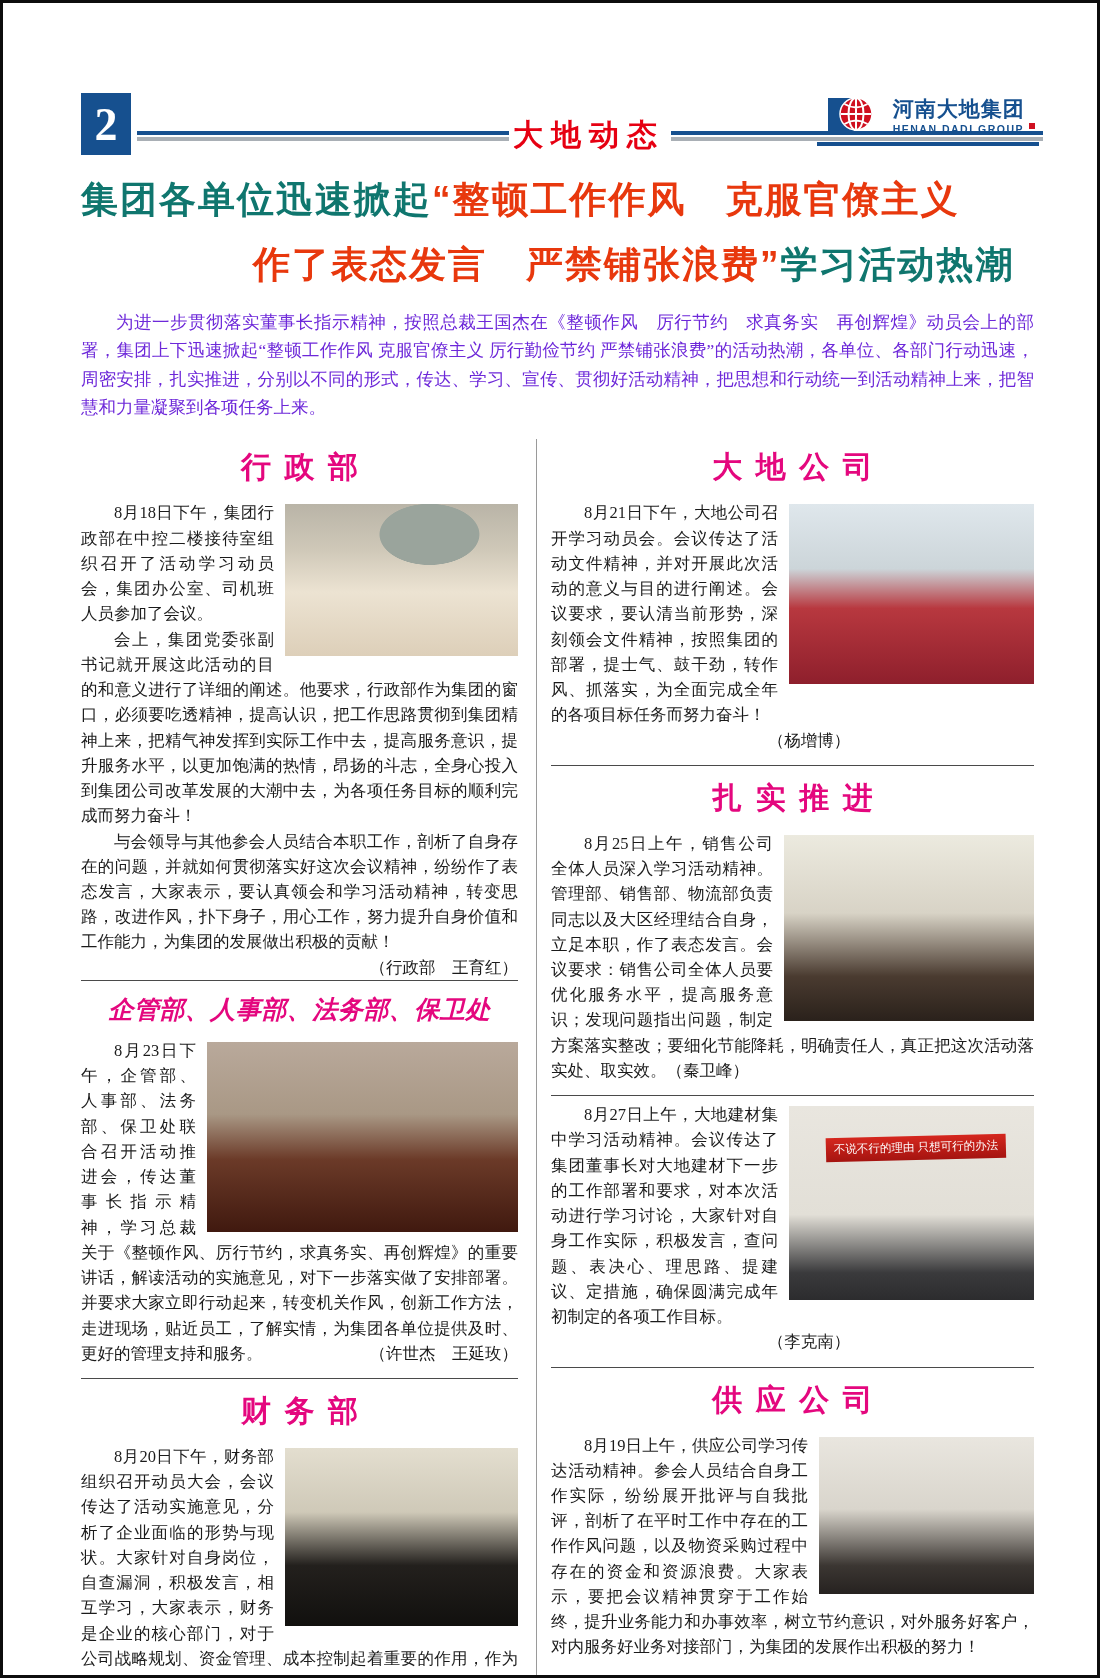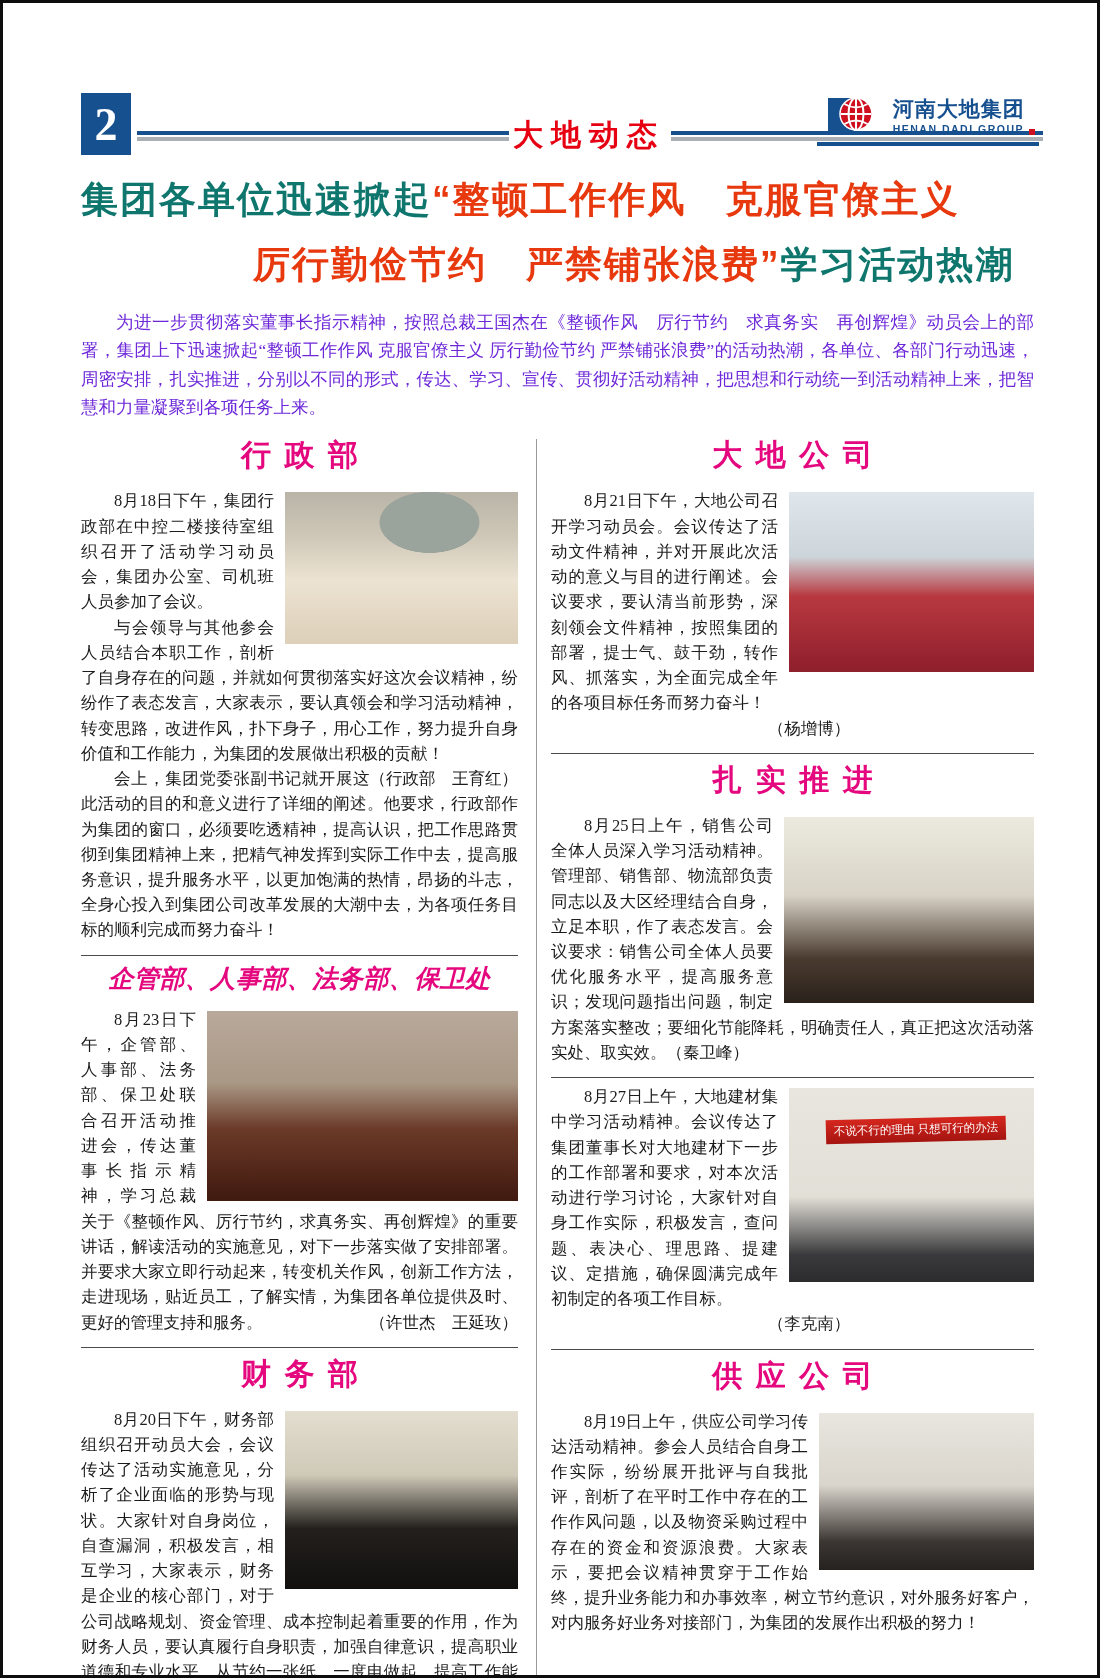--- a/index.html
+++ b/index.html
@@ -21,39 +21,39 @@
   .rule-right{left:668px;width:372px}
   .masthead{
     position:absolute;left:480px;top:112px;width:212px;text-align:center;
     color:#e60012;font-weight:bold;font-size:30px;letter-spacing:8px;
     font-family:"Liberation Sans","DejaVu Sans",sans-serif;
   }
   .logo{position:absolute;right:58px;top:92px;display:flex;align-items:center;gap:20px;
     border-bottom:4px solid #16508f;padding:0 4px 7px 10px;}
   .logo-cn{color:#16508f;font-weight:bold;font-size:21px;letter-spacing:1px;
     font-family:"Liberation Sans","DejaVu Sans",sans-serif;}
-  .logo-en-row{display:flex;align-items:flex-end;gap:5px}
+  .logo-en-row{display:flex;align-items:flex-start;gap:5px}
   .logo-en{color:#16508f;font-weight:bold;font-size:10.5px;letter-spacing:1.5px;
     font-family:"Liberation Sans","DejaVu Sans",sans-serif;}
   .logo-dot{width:6px;height:6px;background:#cf1020;display:inline-block}
   
   .content{padding:176px 63px 0 78px;}
   .headline{font-family:"Liberation Sans","DejaVu Sans",sans-serif;font-weight:bold;line-height:1.15;}
   .hl-line{font-size:37px;letter-spacing:2px;white-space:nowrap;}
   .hl-line2{margin-top:22px;padding-left:172px;}
   .teal{color:#0f766e}
   .redhl{color:#e8380d}
   .intro{margin-top:22px;font-size:17.5px;line-height:1.62;text-align:justify;text-indent:2em;color:#6d28d9;}
   .columns{display:flex;margin-top:14px;}
   .col-left{width:437px;flex:none;}
   .coldiv{width:1px;background:#9a9a9a;margin:4px 0 6px 18px;flex:none;}
   .col-right{flex:1;padding-left:14px;}
   .article h2{
     text-align:center;color:#e4077e;font-family:"Liberation Sans","DejaVu Sans",sans-serif;
-    font-weight:bold;font-size:30px;letter-spacing:.45em;text-indent:.45em;margin:0 0 12px;
+    font-weight:bold;font-size:30px;letter-spacing:.45em;text-indent:.45em;margin:12px 0 12px;
   }
   .article h2.long{font-size:25px;letter-spacing:.02em;text-indent:0;font-style:italic;}
   .abody{font-size:16.5px;line-height:1.53;text-align:justify;color:#1b1b1b;}
   .abody p{text-indent:2em;}
   .photo{float:right;margin:4px 0 6px 11px;position:relative;}
   .by-float{float:right;text-indent:0;}
   .byline-center{text-align:center;text-indent:0;}
   .sep{border:none;border-top:1px solid #4a4a4a;margin:12px 0 6px;clear:both;}
   
   .ph1{width:233px;height:152px;background:
@@ -100,36 +100,36 @@
         <span class="logo-en">HENAN DADI GROUP</span>
         <span class="logo-dot"></span>
       </div>
     </div>
   </div>
 
   <div class="content">
 
     <div class="headline">
       <div class="hl-line"><span class="teal">集团各单位迅速掀起</span><span class="redhl">“整顿工作作风　克服官僚主义</span></div>
-      <div class="hl-line hl-line2"><span class="redhl">厉行勤俭节约　严禁铺张浪费”</span><span class="teal">学习活动热潮</span></div>
+      <div class="hl-line hl-line2"><span class="redhl">作了表态发言　严禁铺张浪费”</span><span class="teal">学习活动热潮</span></div>
     </div>
 
     <p class="intro">为进一步贯彻落实董事长指示精神，按照总裁王国杰在《整顿作风　厉行节约　求真务实　再创辉煌》动员会上的部署，集团上下迅速掀起“整顿工作作风 克服官僚主义 厉行勤俭节约 严禁铺张浪费”的活动热潮，各单位、各部门行动迅速，周密安排，扎实推进，分别以不同的形式，传达、学习、宣传、贯彻好活动精神，把思想和行动统一到活动精神上来，把智慧和力量凝聚到各项任务上来。</p>
 
     <div class="columns">
 
       <div class="col-left">
 
         <section class="article">
           <h2>行政部</h2>
           <div class="abody">
             <div class="photo ph1"></div>
             <p><span>8月18日下午，集团行政部在中控二楼接待室组织召开了活动学习动员会，集团办公室、司机班人员参加了会议。</span></p>
+            <p><span>会上，集团党委张副书记就开展这此活动的目的和意义进行了详细的阐述。他要求，行政部作为集团的窗口，必须要吃透精神，提高认识，把工作思路贯彻到集团精神上来，把精气神发挥到实际工作中去，提高服务意识，提升服务水平，以更加饱满的热情，昂扬的斗志，全身心投入到集团公司改革发展的大潮中去，为各项任务目标的顺利完成而努力奋斗！</span></p>
             <p><span>与会领导与其他参会人员结合本职工作，剖析了自身存在的问题，并就如何贯彻落实好这次会议精神，纷纷作了表态发言，大家表示，要认真领会和学习活动精神，转变思路，改进作风，扑下身子，用心工作，努力提升自身价值和工作能力，为集团的发展做出积极的贡献！</span><span class="by-float">（行政部　王育红）</span></p>
-            <p><span>会上，集团党委张副书记就开展这此活动的目的和意义进行了详细的阐述。他要求，行政部作为集团的窗口，必须要吃透精神，提高认识，把工作思路贯彻到集团精神上来，把精气神发挥到实际工作中去，提高服务意识，提升服务水平，以更加饱满的热情，昂扬的斗志，全身心投入到集团公司改革发展的大潮中去，为各项任务目标的顺利完成而努力奋斗！</span></p>
           </div>
         </section>
 
         <hr class="sep">
 
         <section class="article">
           <h2 class="long">企管部、人事部、法务部、保卫处</h2>
           <div class="abody">
             <div class="photo ph2"></div>
             <p><span>8月23日下午，企管部、人事部、法务部、保卫处联合召开活动推进会，传达董事长指示精神，学习总裁关于《整顿作风、厉行节约，求真务实、再创辉煌》的重要讲话，解读活动的实施意见，对下一步落实做了安排部署。并要求大家立即行动起来，转变机关作风，创新工作方法，走进现场，贴近员工，了解实情，为集团各单位提供及时、更好的管理支持和服务。</span><span class="by-float">（许世杰　王延玫）</span></p>

